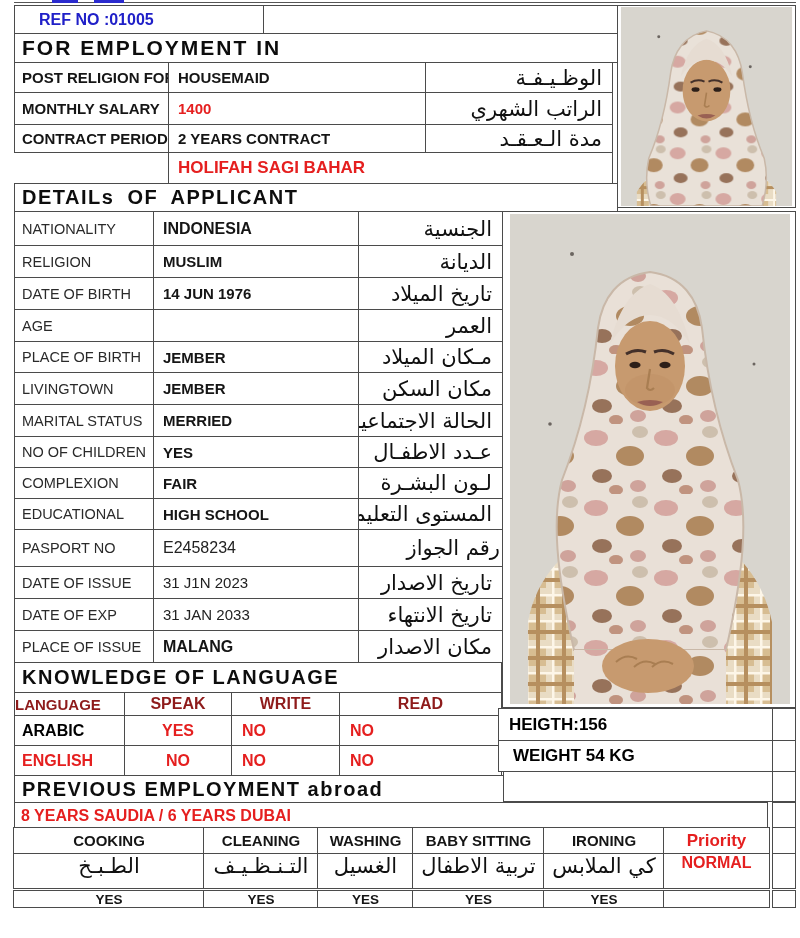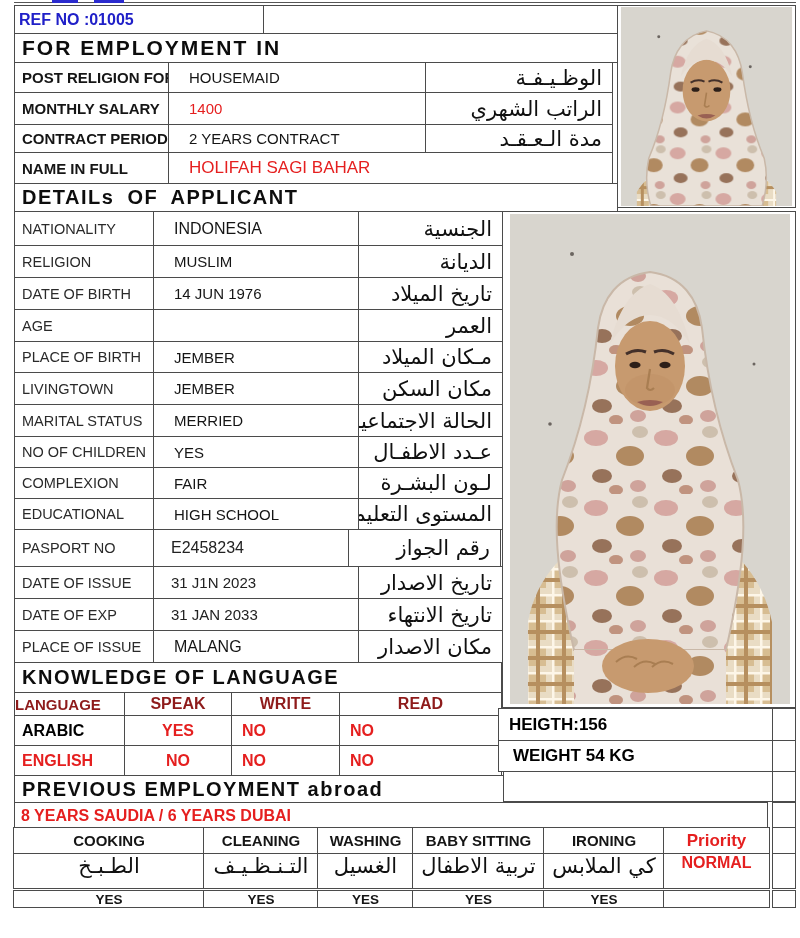--- a/index.html
+++ b/index.html
@@ -2,22 +2,22 @@
 <html><head>
 <meta charset="utf-8">
 <style>
   html,body{margin:0;padding:0;background:#ffffff;}
   .page{position:relative;width:800px;height:938px;background:#fff;
         font-family:"Liberation Sans",sans-serif;overflow:hidden;}
   .cell{position:absolute;box-sizing:border-box;border:1.6px solid #4b4b4b;
         background:#fff;display:flex;align-items:center;overflow:hidden;white-space:nowrap;}
   .lblB{font-weight:bold;font-size:15px;color:#151515;padding-left:7px;}
   .lbl{font-size:14.5px;color:#2a2a2a;padding-left:7px;}
-  .valB{font-weight:normal;font-size:15px;color:#151515;padding-left:20px;}
-  .val{font-size:15px;color:#222;padding-left:17px;text-align:right;}
+  .valB{font-weight:bold;font-size:15px;color:#151515;padding-left:9px;}
+  .val{font-size:15px;color:#222;padding-left:9px;text-align:right;}
   .red{color:#e51f1f !important;}
   .blue{color:#2020c8 !important;}
   .maroon{color:#8e1b1b !important;}
   .ar{font-family:"DejaVu Sans",sans-serif;direction:rtl;padding-right:10px;
       font-size:21px;color:#101010;}
   .hdr{font-weight:bold;font-size:20px;letter-spacing:1.5px;color:#0d0d0d;padding-left:7px;}
   .ctr{justify-content:center;padding:0 !important;}
   .b16{font-weight:bold;font-size:16px;}
   .photo{position:absolute;display:block;}
   .mark{position:absolute;background:#2a2ace;height:3px;top:0;}
@@ -26,38 +26,37 @@
 </style>
 </head>
 <body>
 
 <div class="page">
 
   <div class="topline"></div>
   <div class="mark" style="left:52px;width:26px;"></div>
   <div class="mark" style="left:94px;width:30px;"></div>
 
-  <div class="cell b16 blue" style="left:14px;top:5px;width:250px;height:29px;padding-left:4px;">REF NO :01005</div>
+  <div class="cell b16 blue" style="left:14px;top:5px;width:250px;height:29px;padding-left:24px;">REF NO :01005</div>
   <div class="cell" style="left:263px;top:5px;width:356px;height:29px;"></div>
 
   <div class="cell hdr" style="left:14px;top:33px;width:604px;height:30px;font-size:21px;letter-spacing:2px;">FOR EMPLOYMENT IN</div>
 
   <div class="cell lblB" style="left:14px;top:62px;width:155px;height:31px;">POST RELIGION FOR</div>
   <div class="cell valB" style="left:168px;top:62px;width:258px;height:31px;">HOUSEMAID</div>
   <div class="cell ar" style="left:425px;top:62px;width:188px;height:31px;">الوظـيـفـة</div>
 
   <div class="cell lblB" style="left:14px;top:92px;width:155px;height:33px;">MONTHLY SALARY</div>
   <div class="cell valB red" style="left:168px;top:92px;width:258px;height:33px;">1400</div>
   <div class="cell ar" style="left:425px;top:92px;width:188px;height:33px;">الراتب الشهري</div>
 
   <div class="cell lblB" style="left:14px;top:124px;width:155px;height:29px;">CONTRACT PERIOD</div>
   <div class="cell valB" style="left:168px;top:124px;width:258px;height:29px;">2 YEARS CONTRACT</div>
   <div class="cell ar" style="left:425px;top:124px;width:188px;height:29px;">مدة الـعـقـد</div>
 
-  <div class="cell lblB" style="left:14px;top:152px;width:155px;height:32px;">NAME IN FULL</div>
   <div class="cell valB red" style="left:168px;top:152px;width:445px;height:32px;font-size:17px;">HOLIFAH SAGI BAHAR</div>
 
   <div class="cell hdr" style="left:14px;top:183px;width:604px;height:29px;word-spacing:6px;">DETAILs  OF  APPLICANT</div>
 
   <div class="cell lbl" style="left:14px;top:211px;width:140px;height:35px;">NATIONALITY</div>
   <div class="cell valB" style="left:153px;top:211px;width:206px;height:35px;font-size:16px;">INDONESIA</div>
   <div class="cell ar" style="left:358px;top:211px;width:145px;height:35px;">الجنسية</div>
 
   <div class="cell lbl" style="left:14px;top:245px;width:140px;height:33px;">RELIGION</div>
   <div class="cell valB" style="left:153px;top:245px;width:206px;height:33px;">MUSLIM</div>
@@ -89,21 +88,21 @@
   <div class="cell lbl" style="left:14px;top:467px;width:140px;height:32px;">COMPLEXION</div>
   <div class="cell valB" style="left:153px;top:467px;width:206px;height:32px;">FAIR</div>
   <div class="cell ar" style="left:358px;top:467px;width:145px;height:32px;">لـون البشـرة</div>
 
   <div class="cell lbl" style="left:14px;top:498px;width:140px;height:32px;">EDUCATIONAL</div>
   <div class="cell valB" style="left:153px;top:498px;width:206px;height:32px;">HIGH SCHOOL</div>
   <div class="cell ar" style="left:358px;top:498px;width:145px;height:32px;">المستوى التعليمي</div>
 
   <div class="cell lbl" style="left:14px;top:529px;width:140px;height:38px;">PASPORT NO</div>
   <div class="cell val" style="left:153px;top:529px;width:206px;height:38px;font-size:16px;">E2458234</div>
-  <div class="cell ar" style="left:348px;top:529px;width:153px;height:38px;">رقم الجواز</div>
+  <div class="cell ar" style="left:358px;top:529px;width:153px;height:38px;">رقم الجواز</div>
 
   <div class="cell lbl" style="left:14px;top:566px;width:140px;height:33px;">DATE OF ISSUE</div>
   <div class="cell val" style="left:153px;top:566px;width:206px;height:33px;">31 J1N 2023</div>
   <div class="cell ar" style="left:358px;top:566px;width:145px;height:33px;">تاريخ الاصدار</div>
 
   <div class="cell lbl" style="left:14px;top:598px;width:140px;height:33px;">DATE OF EXP</div>
   <div class="cell val" style="left:153px;top:598px;width:206px;height:33px;">31 JAN 2033</div>
   <div class="cell ar" style="left:358px;top:598px;width:145px;height:33px;">تاريخ الانتهاء</div>
 
   <div class="cell lbl" style="left:14px;top:630px;width:140px;height:34px;">PLACE OF ISSUE</div>

